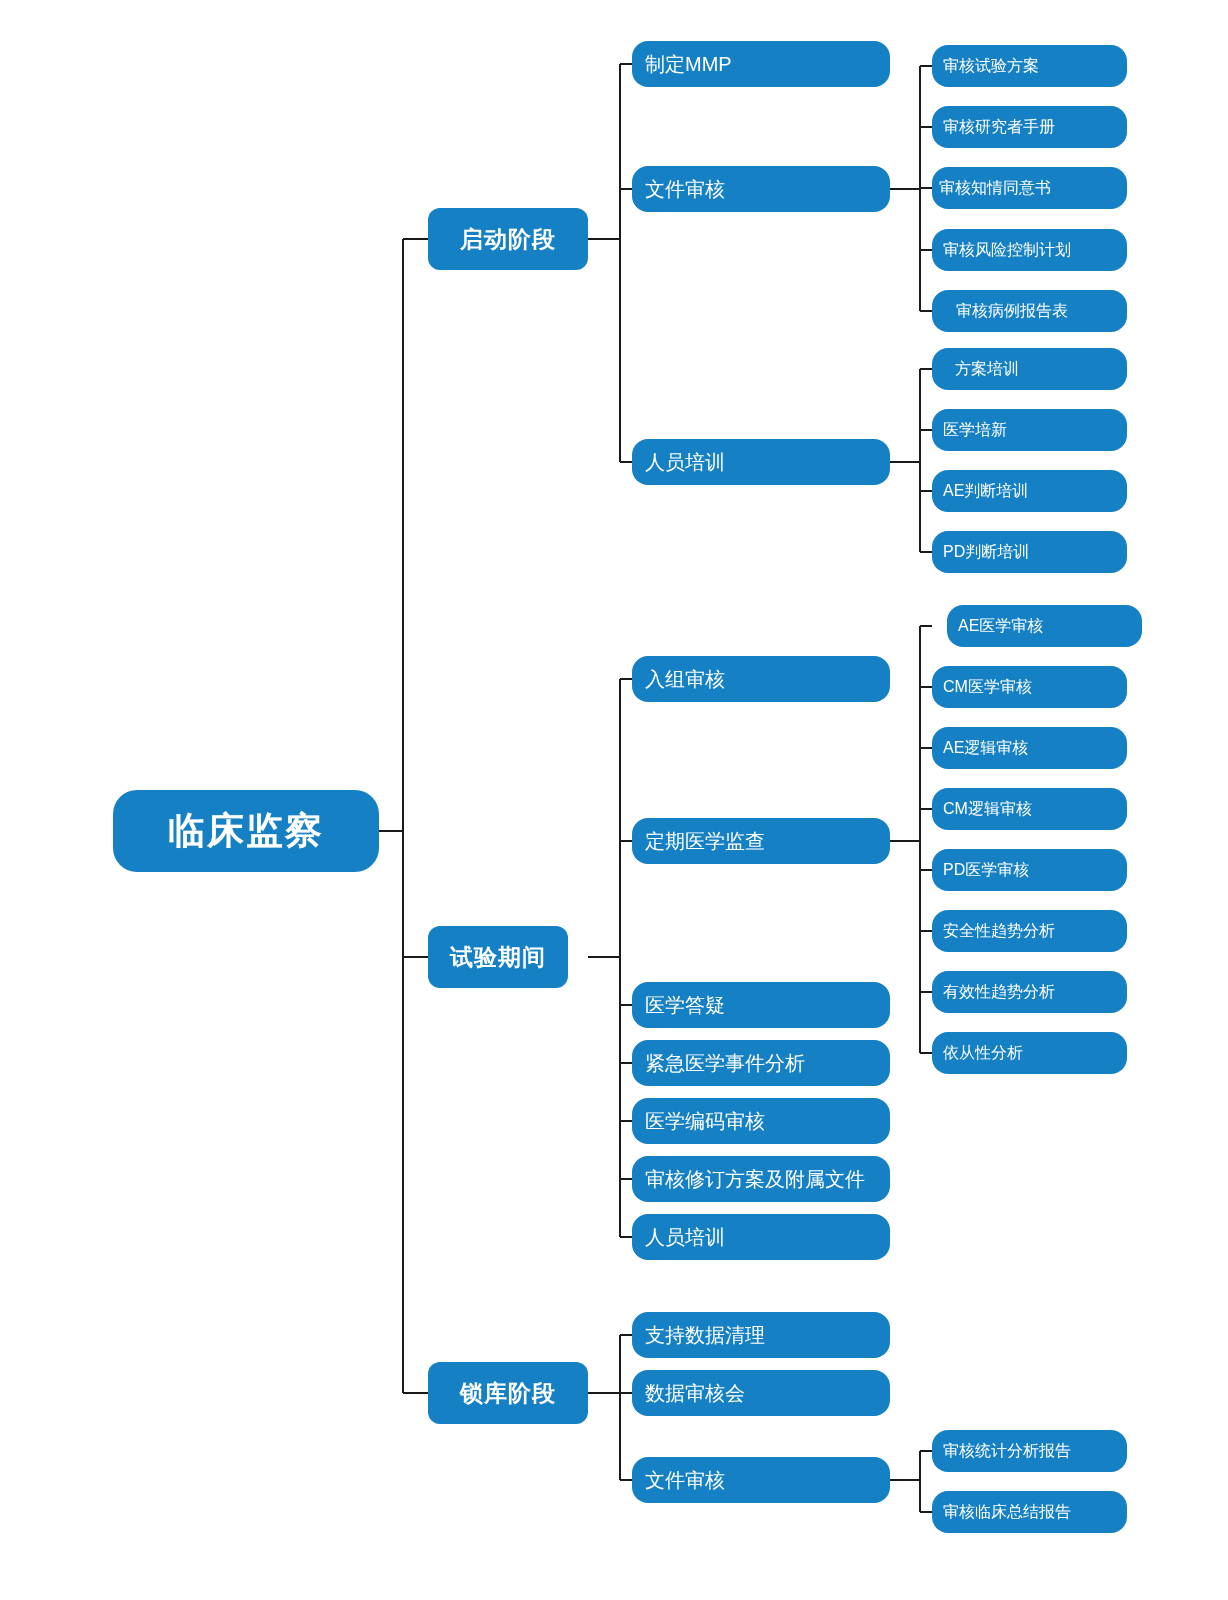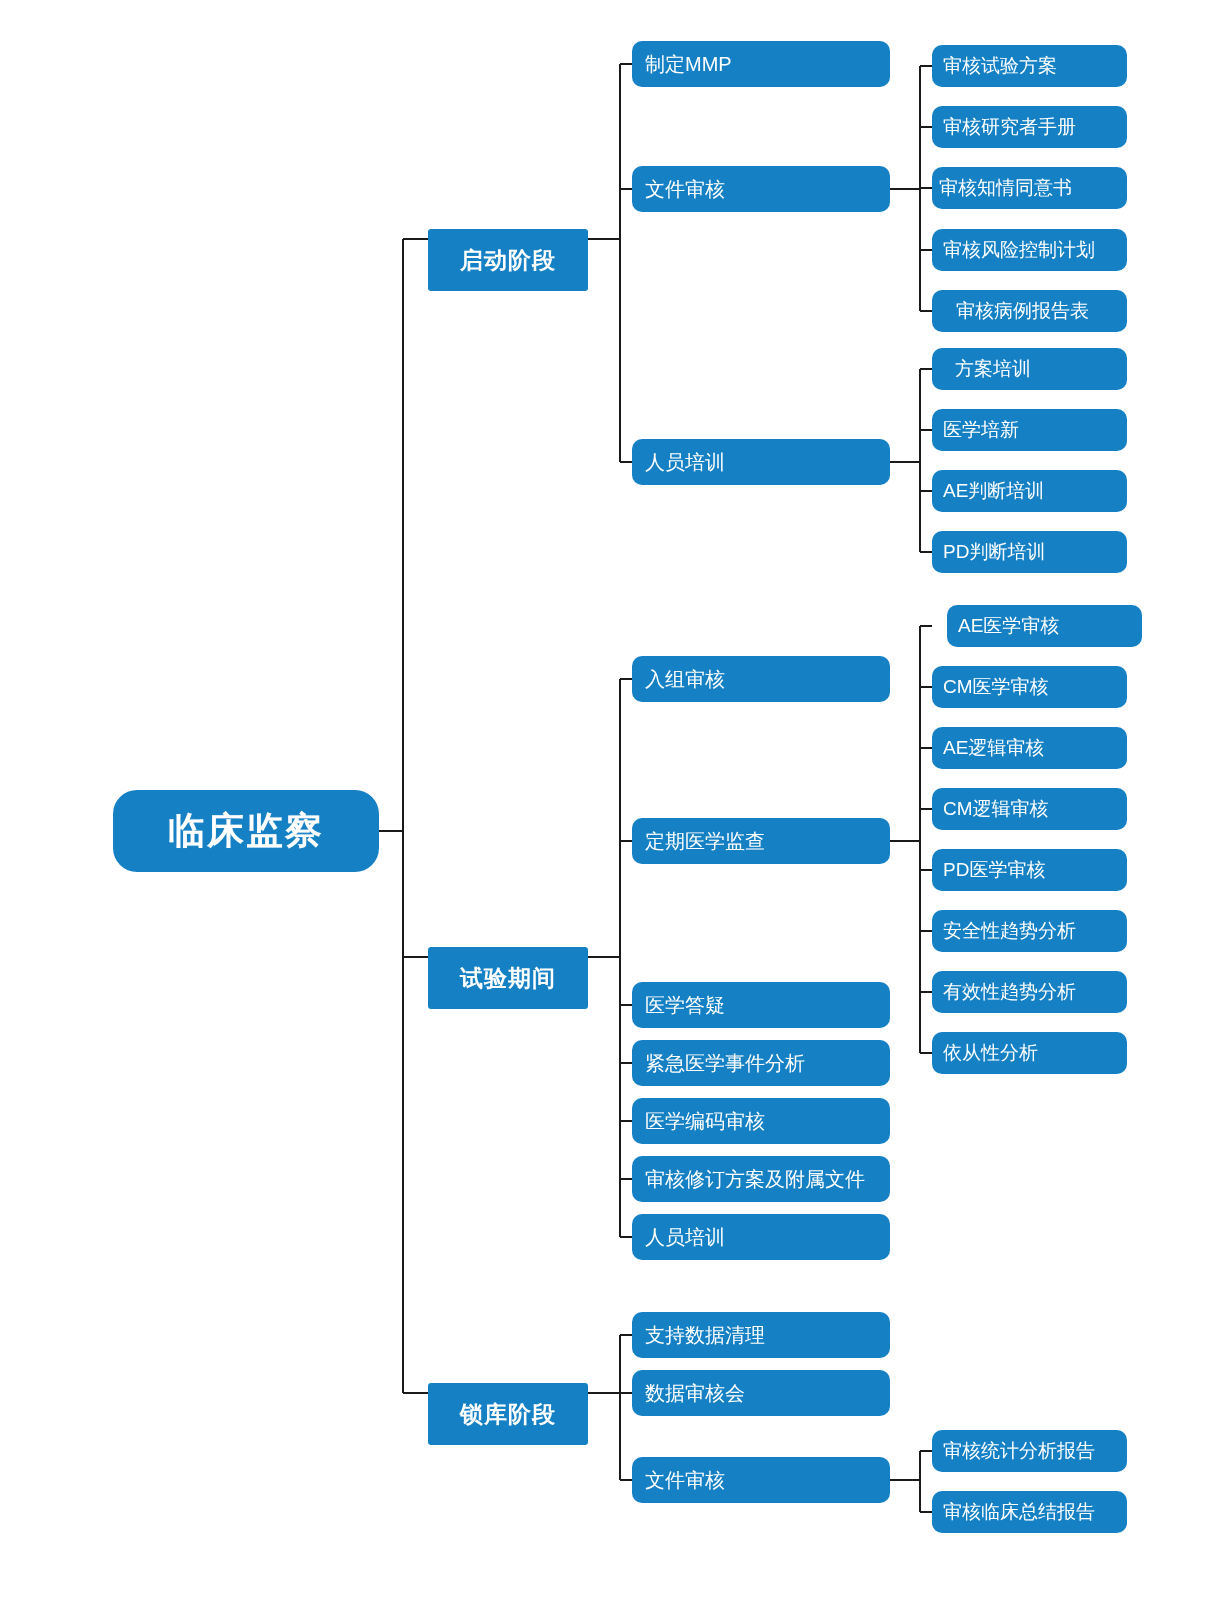--- a/index.html
+++ b/index.html
@@ -20,52 +20,51 @@
     position: absolute;
     left: 0; top: 0;
     width: 1228px;
     height: 1600px;
     pointer-events: none;
   }
   .node {
     position: absolute;
     background: #1580c4;
     color: #ffffff;
-    border-radius: 10px;
+    border-radius: 16px;
     display: flex;
     align-items: center;
     white-space: nowrap;
     overflow: hidden;
   }
   .node.root {
     border-radius: 24px;
     justify-content: center;
     font-weight: bold;
     font-size: 37px;
     letter-spacing: 2px;
     text-shadow: 0 0 1px rgba(255,255,255,0.35);
   }
   .node.lvl2 {
-    border-radius: 3px;
+    border-radius: 12px;
     justify-content: center;
     font-weight: bold;
     font-size: 23px;
     letter-spacing: 1px;
-    margin-top: 21px;
   }
   .node.lvl3 {
     justify-content: flex-start;
     padding-left: 13px;
     font-size: 20px;
     font-weight: normal;
   }
   .node.lvl4 {
     justify-content: flex-start;
     padding-left: 11px;
-    font-size: 19px;
+    font-size: 16px;
     font-weight: normal;
   }
 </style>
 </head>
 <body>
 
 <div id="mindmap">
   <svg id="edges" width="1228" height="1600" viewBox="0 0 1228 1600">
       <line x1="379" y1="831" x2="403" y2="831" stroke="#1a1a1a" stroke-width="2" shape-rendering="crispEdges"></line>
       <line x1="403" y1="239" x2="403" y2="1393" stroke="#1a1a1a" stroke-width="2" shape-rendering="crispEdges"></line>
@@ -126,21 +125,21 @@
     <div class="node lvl4" style="left: 932px; top: 45px; width: 195px; height: 42px;">审核试验方案</div>
     <div class="node lvl4" style="left: 932px; top: 106px; width: 195px; height: 42px;">审核研究者手册</div>
     <div class="node lvl4" style="left: 932px; top: 167px; width: 195px; height: 42px; padding-left: 7px;">审核知情同意书</div>
     <div class="node lvl4" style="left: 932px; top: 229px; width: 195px; height: 42px;">审核风险控制计划</div>
     <div class="node lvl4" style="left: 932px; top: 290px; width: 195px; height: 42px; padding-left: 24px;">审核病例报告表</div>
     <div class="node lvl3" style="left: 632px; top: 439px; width: 258px; height: 46px;">人员培训</div>
     <div class="node lvl4" style="left: 932px; top: 348px; width: 195px; height: 42px; padding-left: 23px;">方案培训</div>
     <div class="node lvl4" style="left: 932px; top: 409px; width: 195px; height: 42px;">医学培新</div>
     <div class="node lvl4" style="left: 932px; top: 470px; width: 195px; height: 42px;">AE判断培训</div>
     <div class="node lvl4" style="left: 932px; top: 531px; width: 195px; height: 42px;">PD判断培训</div>
-    <div class="node lvl2" style="left: 428px; top: 926px; width: 160px; height: 62px;">试验期间</div>
+    <div class="node lvl2" style="left: 428px; top: 926px; width: 140px; height: 62px;">试验期间</div>
     <div class="node lvl3" style="left: 632px; top: 656px; width: 258px; height: 46px;">入组审核</div>
     <div class="node lvl3" style="left: 632px; top: 818px; width: 258px; height: 46px;">定期医学监查</div>
     <div class="node lvl4" style="left: 932px; top: 605px; width: 195px; height: 42px; margin-left: 15px;">AE医学审核</div>
     <div class="node lvl4" style="left: 932px; top: 666px; width: 195px; height: 42px;">CM医学审核</div>
     <div class="node lvl4" style="left: 932px; top: 727px; width: 195px; height: 42px;">AE逻辑审核</div>
     <div class="node lvl4" style="left: 932px; top: 788px; width: 195px; height: 42px;">CM逻辑审核</div>
     <div class="node lvl4" style="left: 932px; top: 849px; width: 195px; height: 42px;">PD医学审核</div>
     <div class="node lvl4" style="left: 932px; top: 910px; width: 195px; height: 42px;">安全性趋势分析</div>
     <div class="node lvl4" style="left: 932px; top: 971px; width: 195px; height: 42px;">有效性趋势分析</div>
     <div class="node lvl4" style="left: 932px; top: 1032px; width: 195px; height: 42px;">依从性分析</div>

